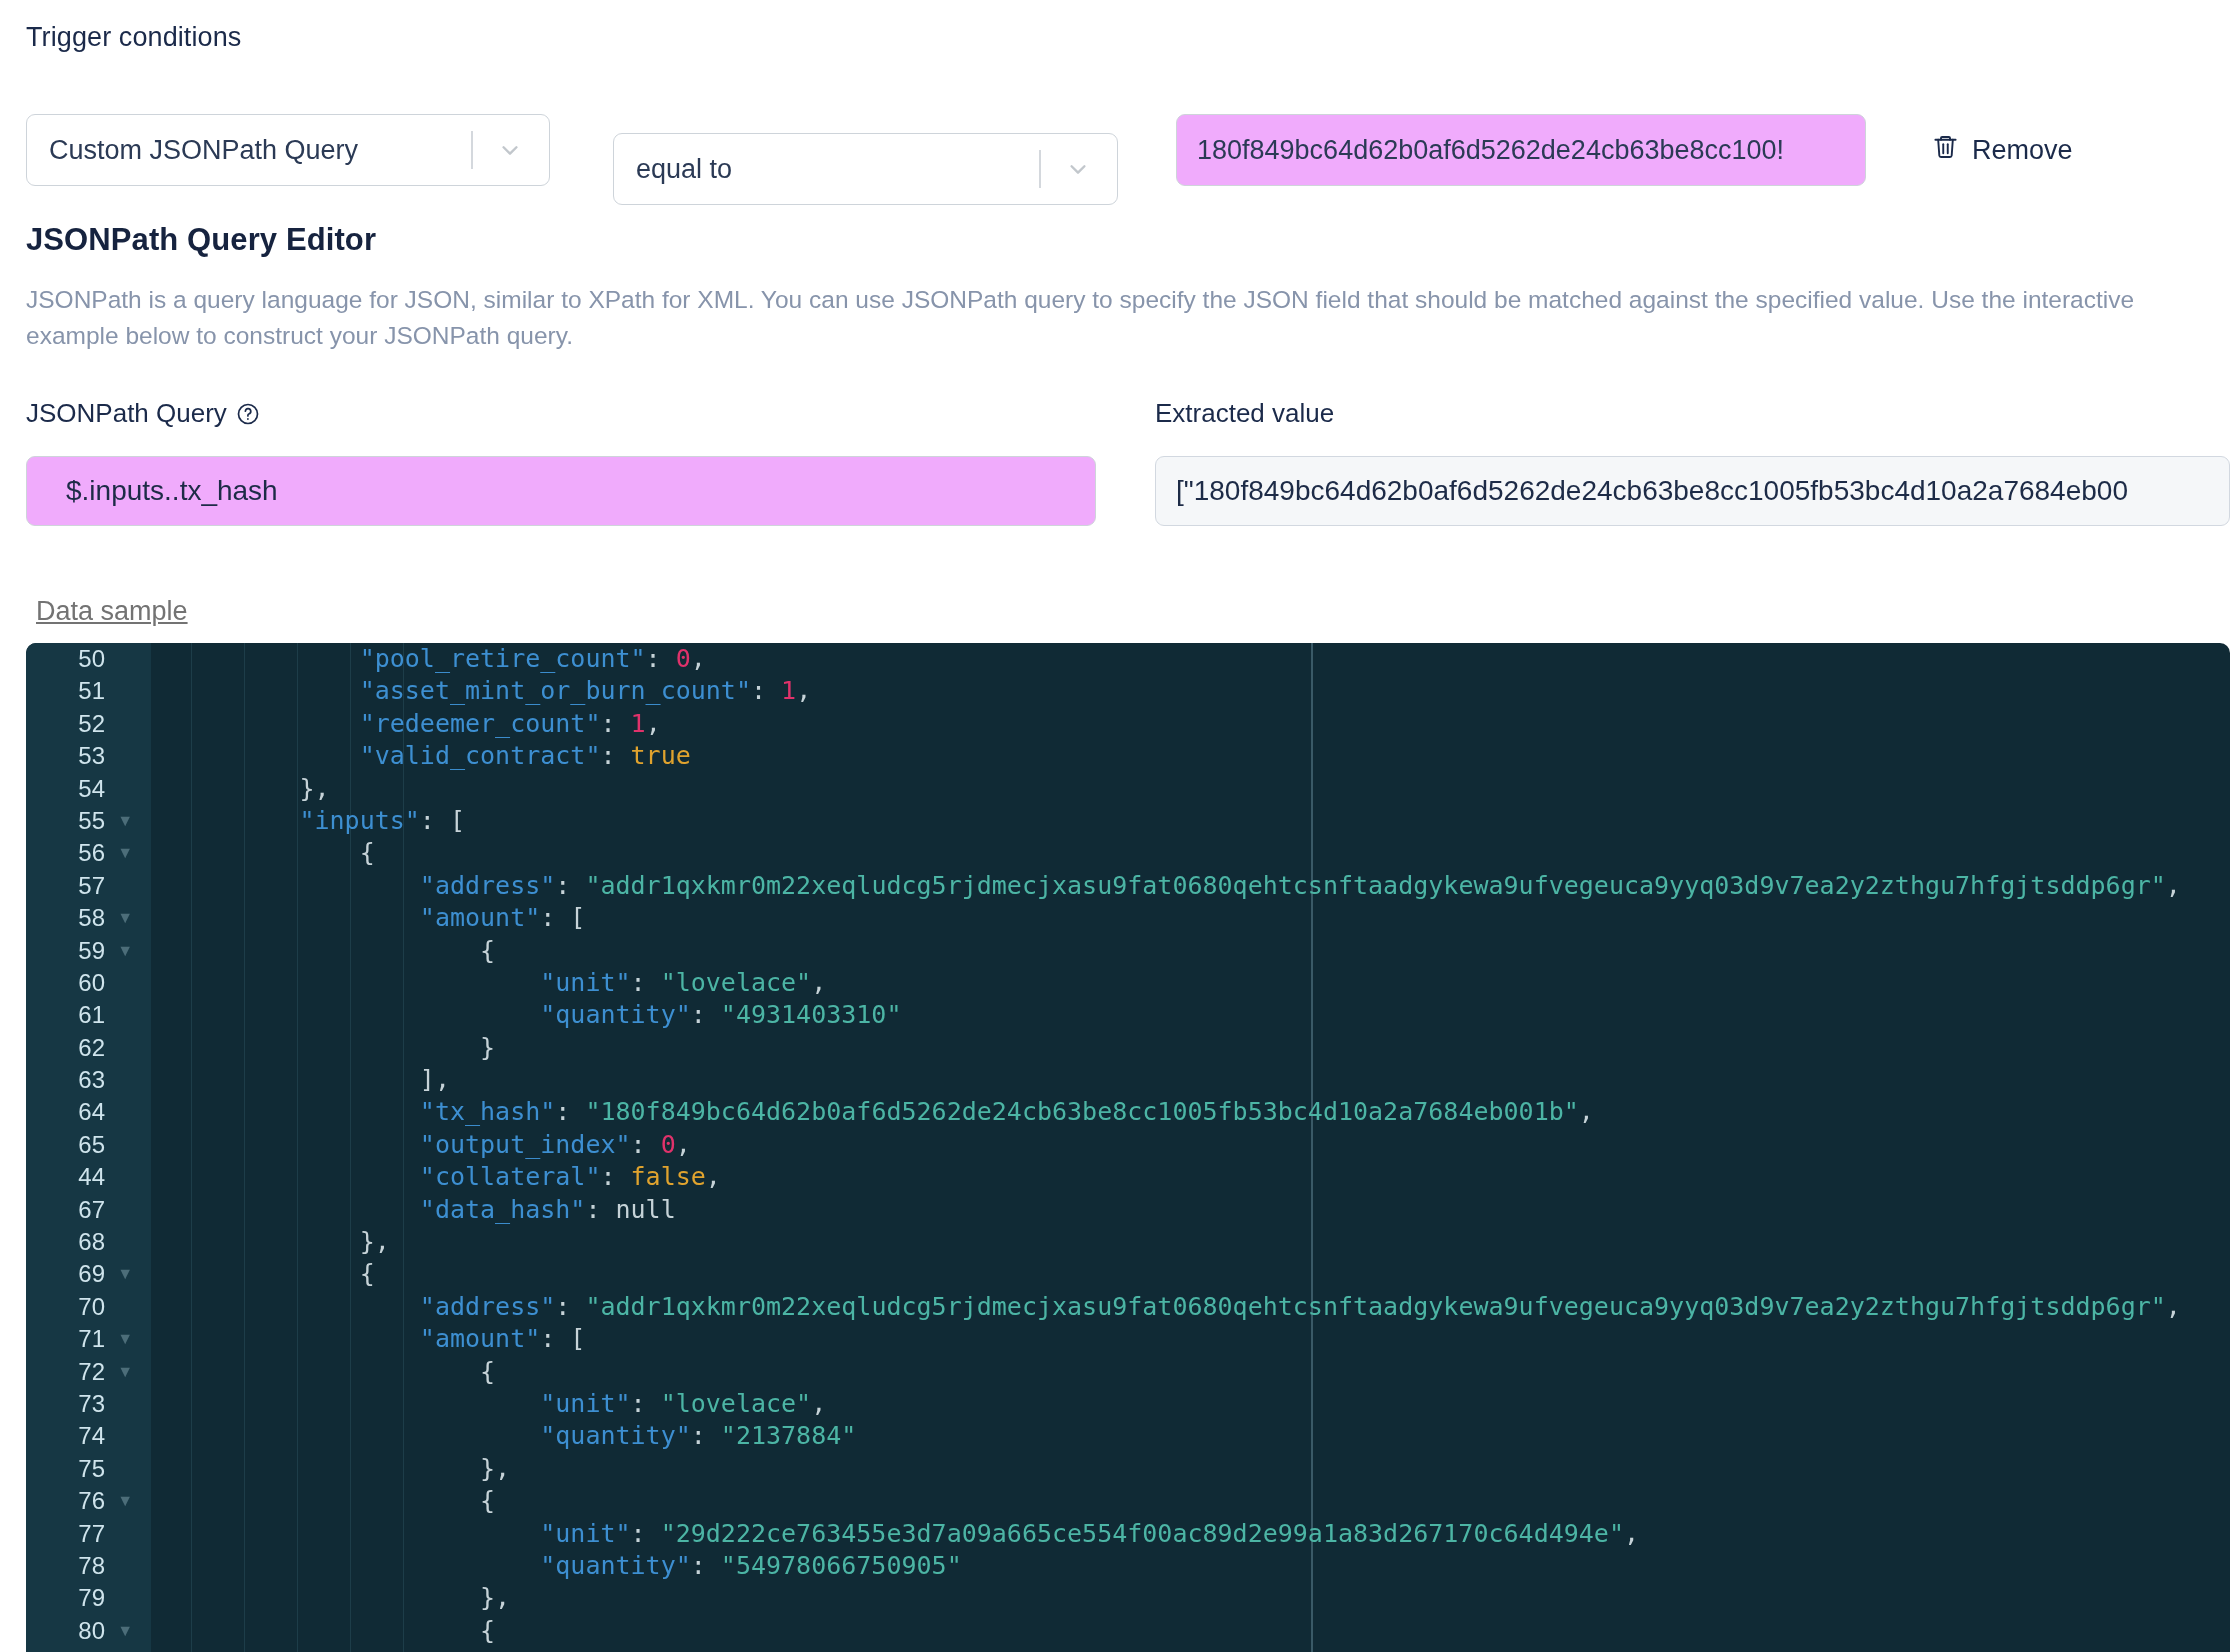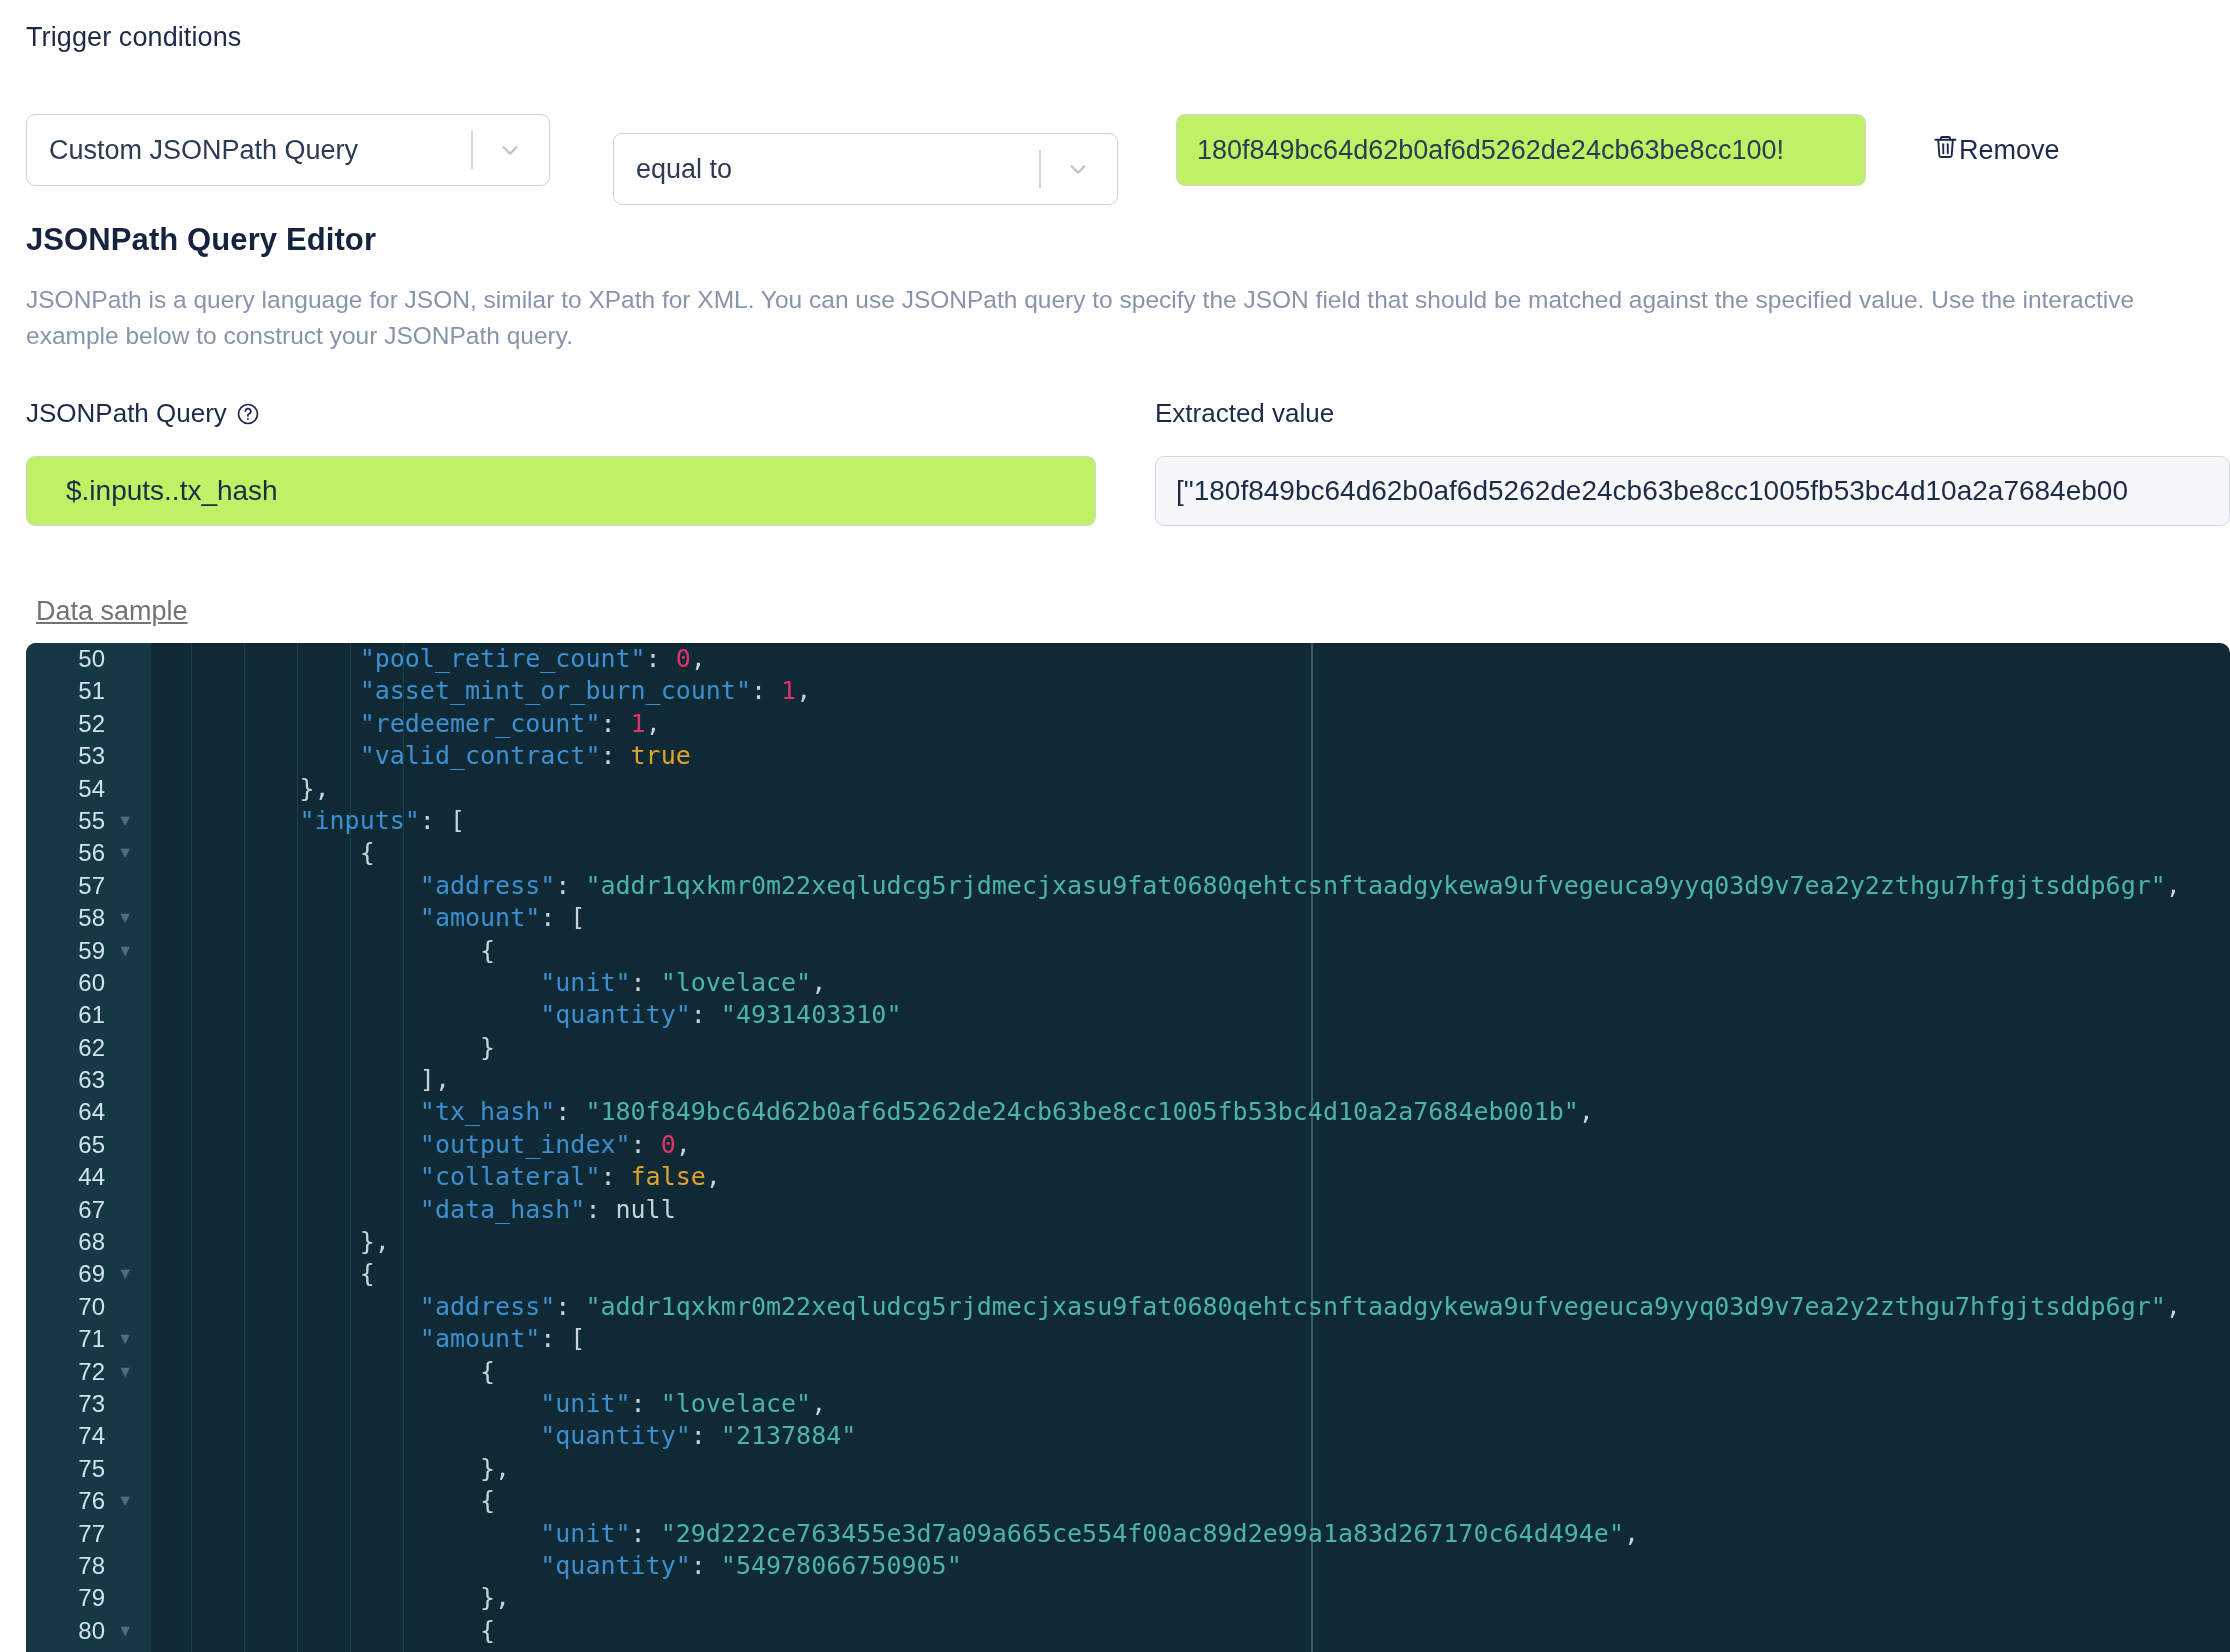--- a/index.html
+++ b/index.html
@@ -63,37 +63,38 @@
   }
   .chev {
     width: 22px; height: 22px;
   }
   .chev svg { display: block; }
 
   .text-input {
     height: 72px;
     border: 1.5px solid #ced4da;
     border-radius: 9px;
-    background: #bef264;
+    background: #f0abfc;
     display: flex;
     align-items: center;
     color: #2b3a55;
     font-size: 27px;
     padding: 0 20px;
     overflow: hidden;
     white-space: nowrap;
   }
   #cond-value-input {
     width: 690px;
     margin-left: 58px;
   }
   .remove-btn {
     margin-left: 62px;
     display: flex;
     align-items: center;
+    gap: 13px;
     color: #1b2a4a;
     font-size: 27px;
     background: none;
     border: none;
     cursor: pointer;
     font-family: "Liberation Sans", sans-serif;
     padding: 6px 4px;
   }
 
   

